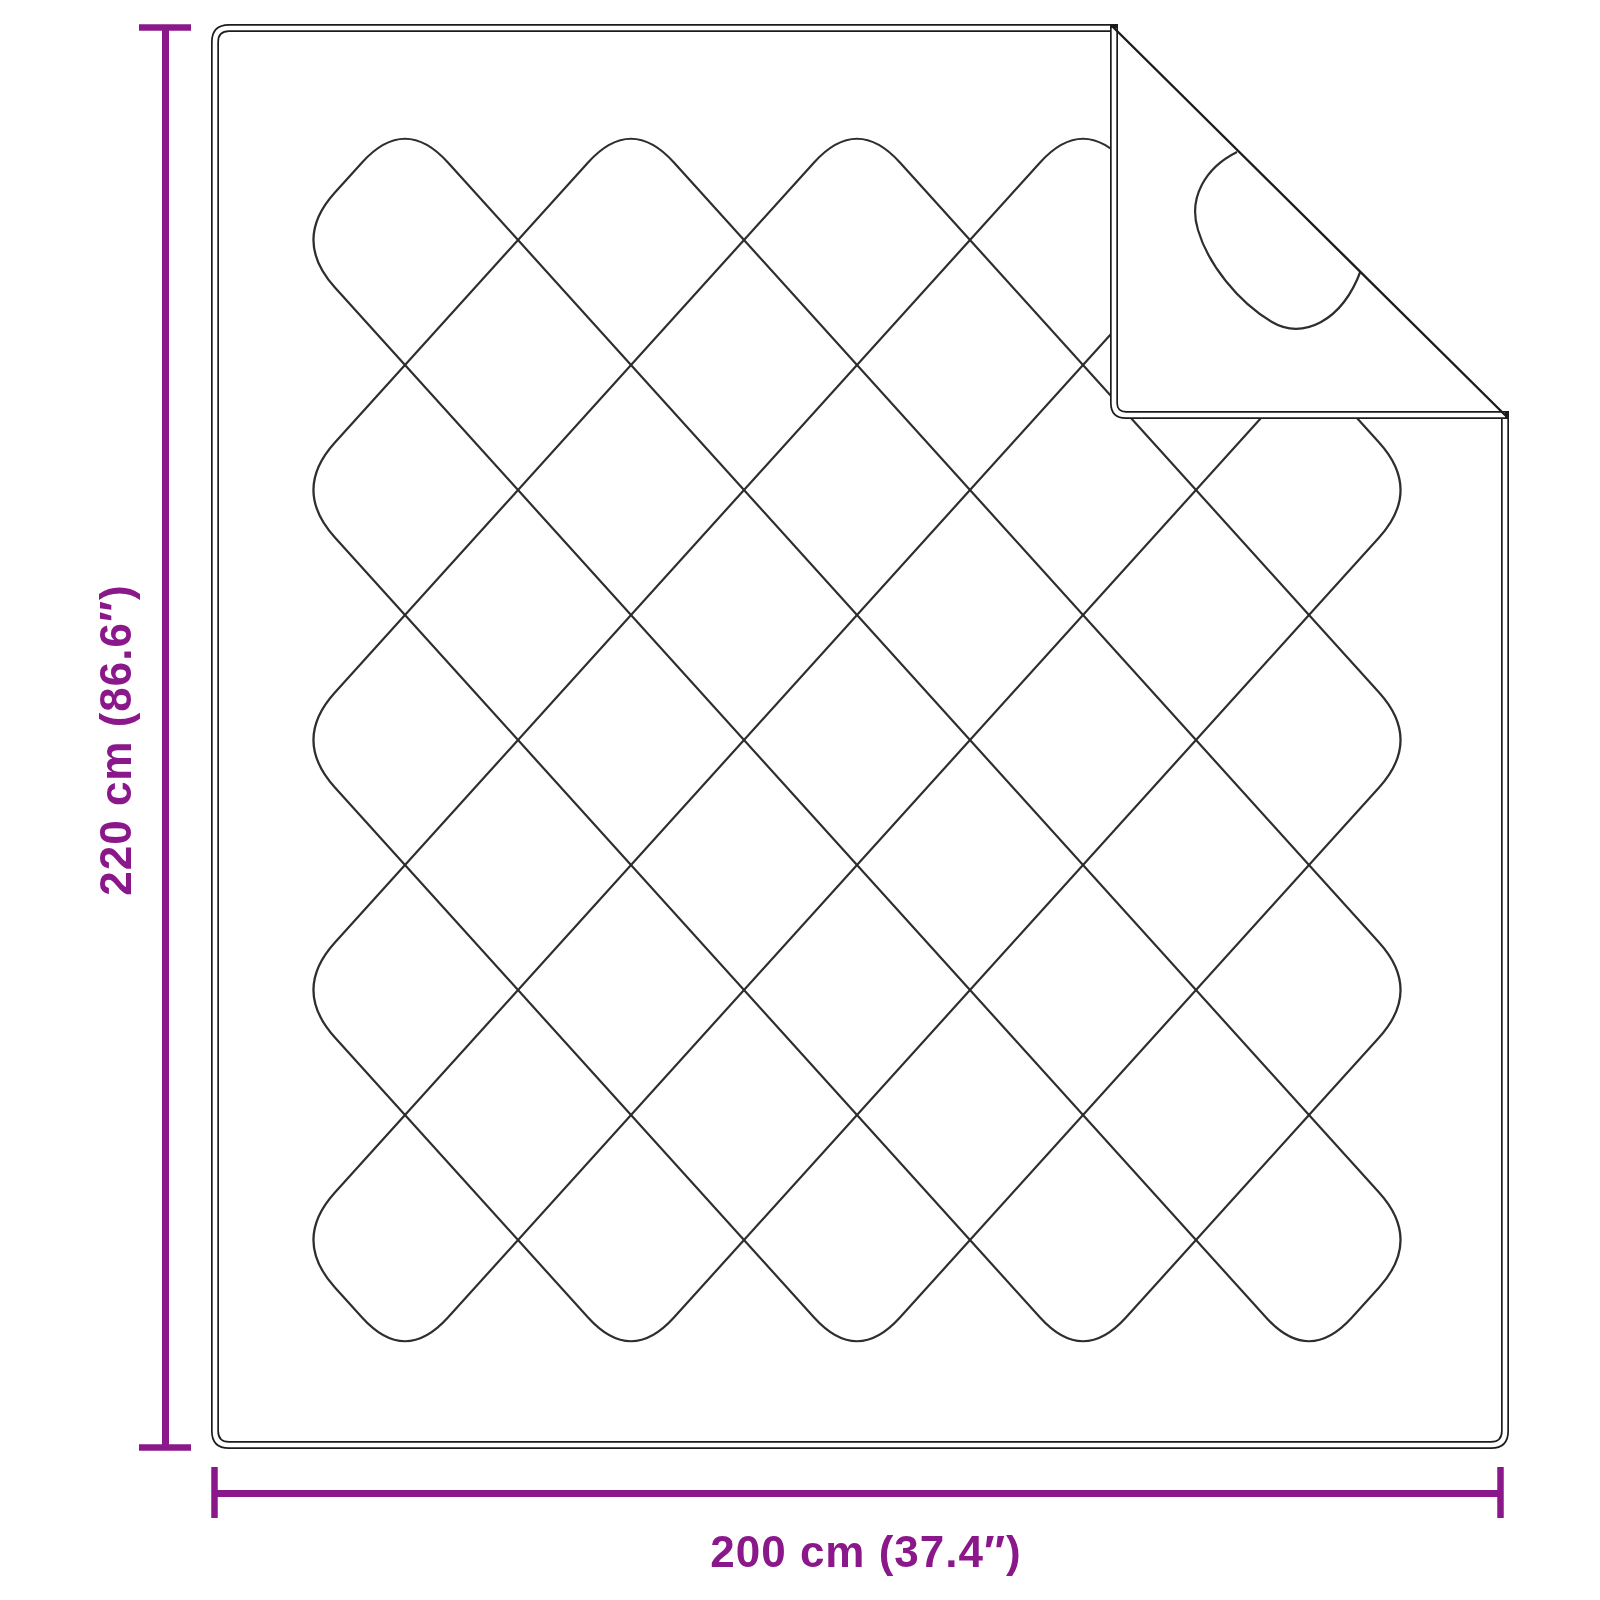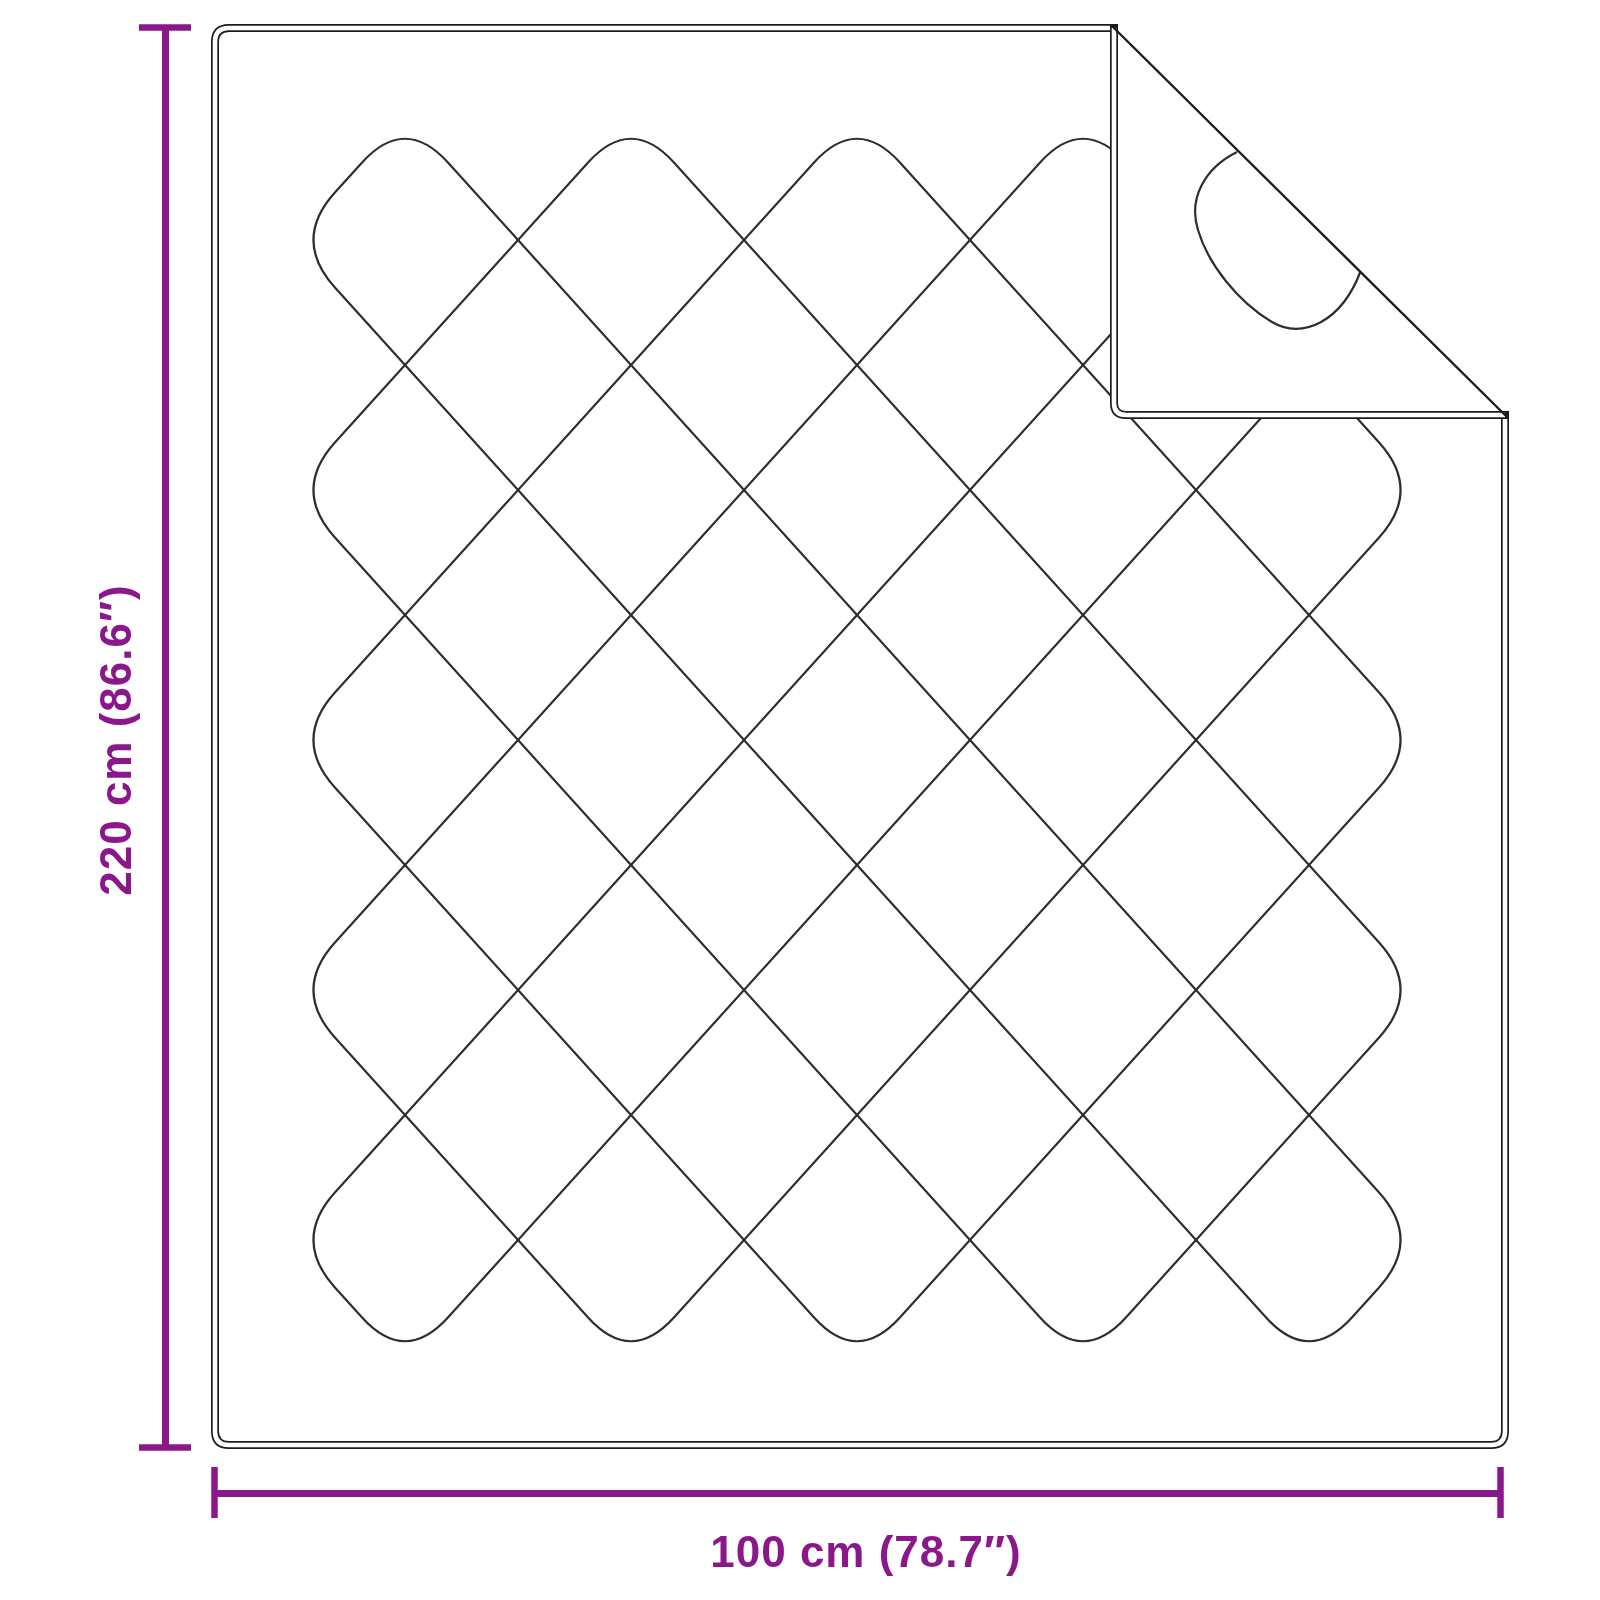--- a/index.html
+++ b/index.html
@@ -80,14 +80,14 @@
       <line x1="139" y1="1447.5" x2="191" y2="1447.5" stroke-width="6.5"></line>
     </g>
     <g class="dim">
       <line x1="214.5" y1="1493.5" x2="1500.5" y2="1493.5" stroke-width="7"></line>
       <line x1="214.5" y1="1467" x2="214.5" y2="1518" stroke-width="6.5"></line>
       <line x1="1500.5" y1="1467" x2="1500.5" y2="1518" stroke-width="6.5"></line>
     </g>
   </svg>
 
   <div class="dim-label v">220 cm (86.6″)</div>
-  <div class="dim-label h">100 cm (78.7″)</div>
+  <div class="dim-label h">200 cm (37.4″)</div>
 </div>
 
 </body></html>

